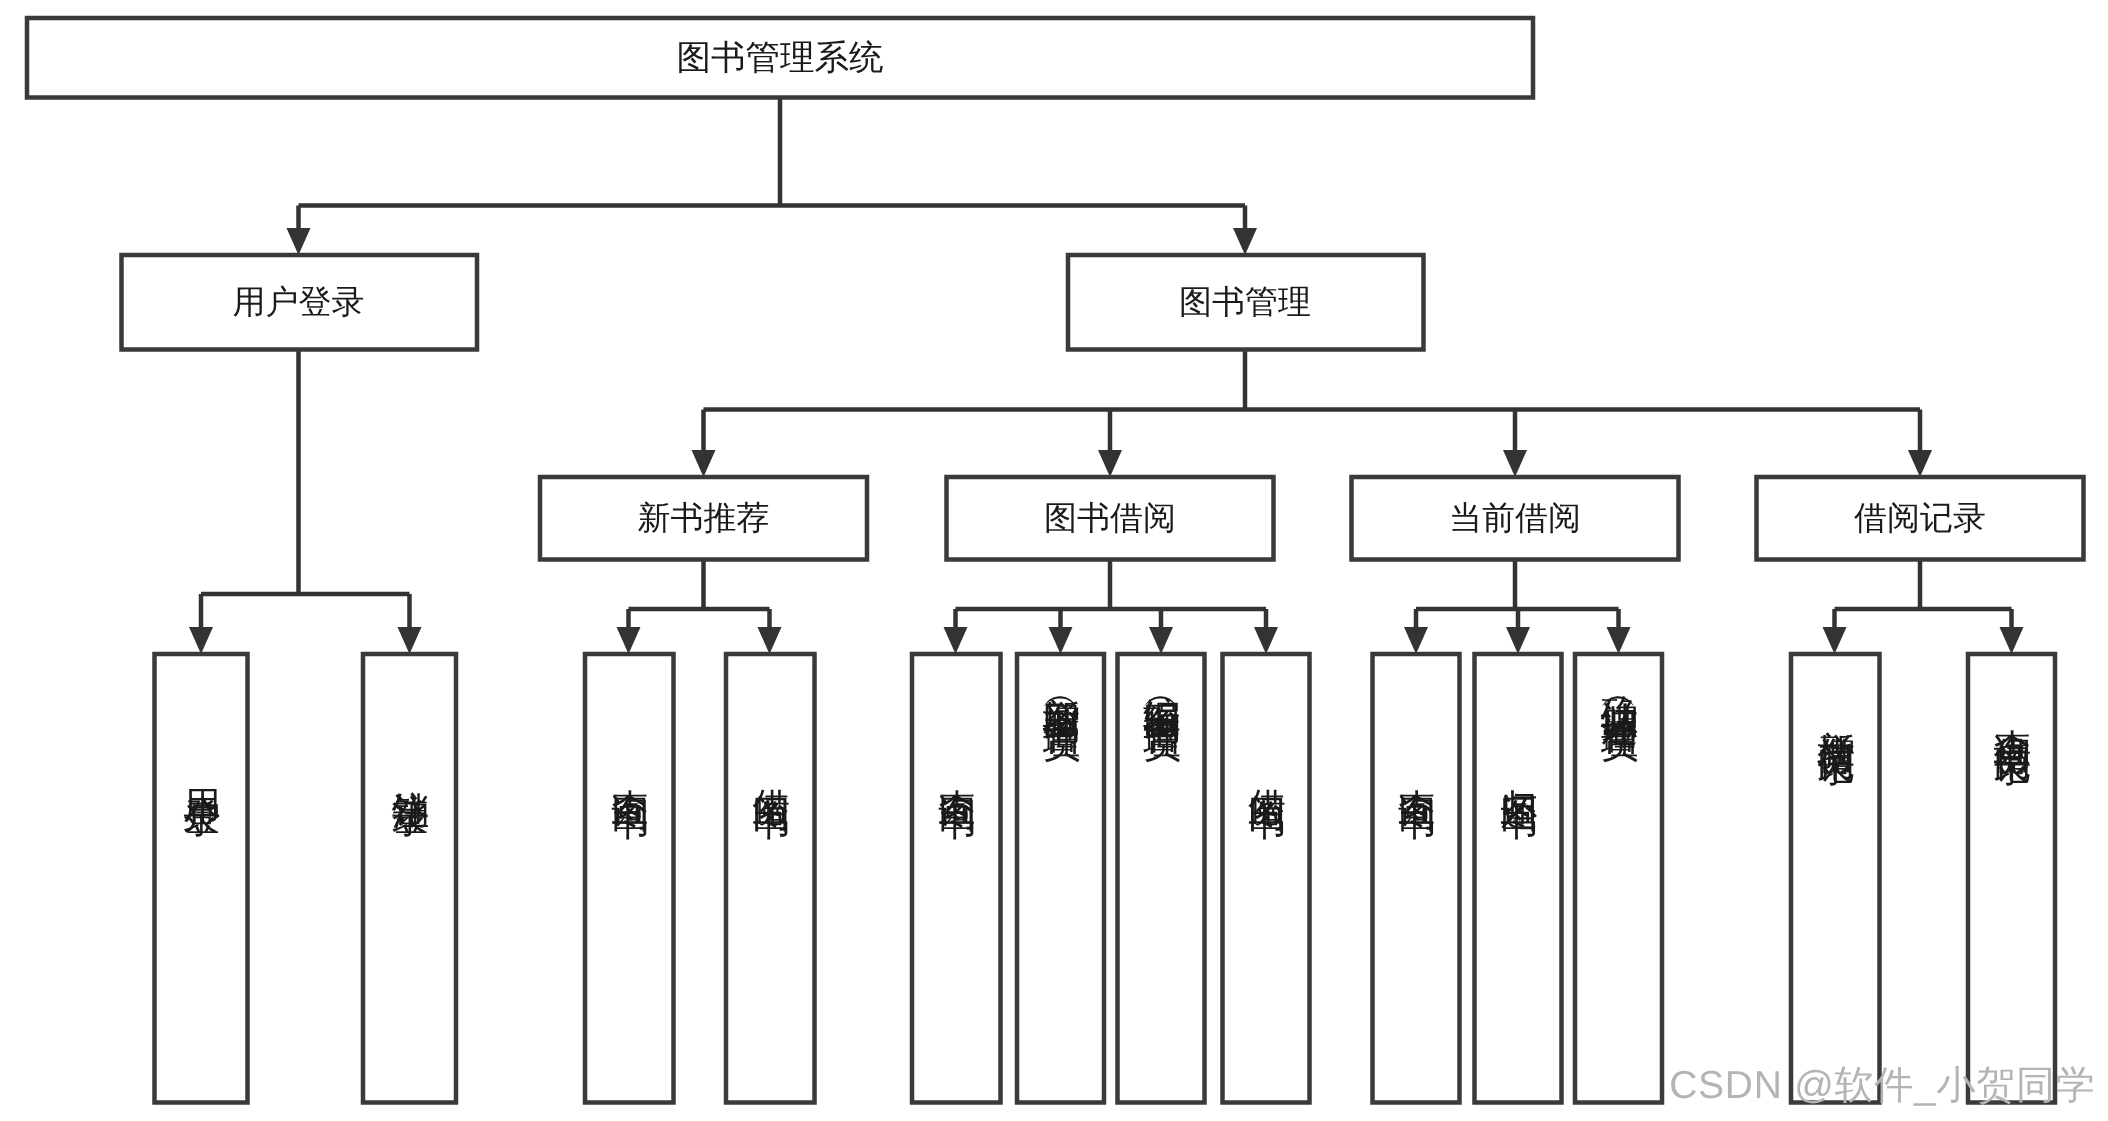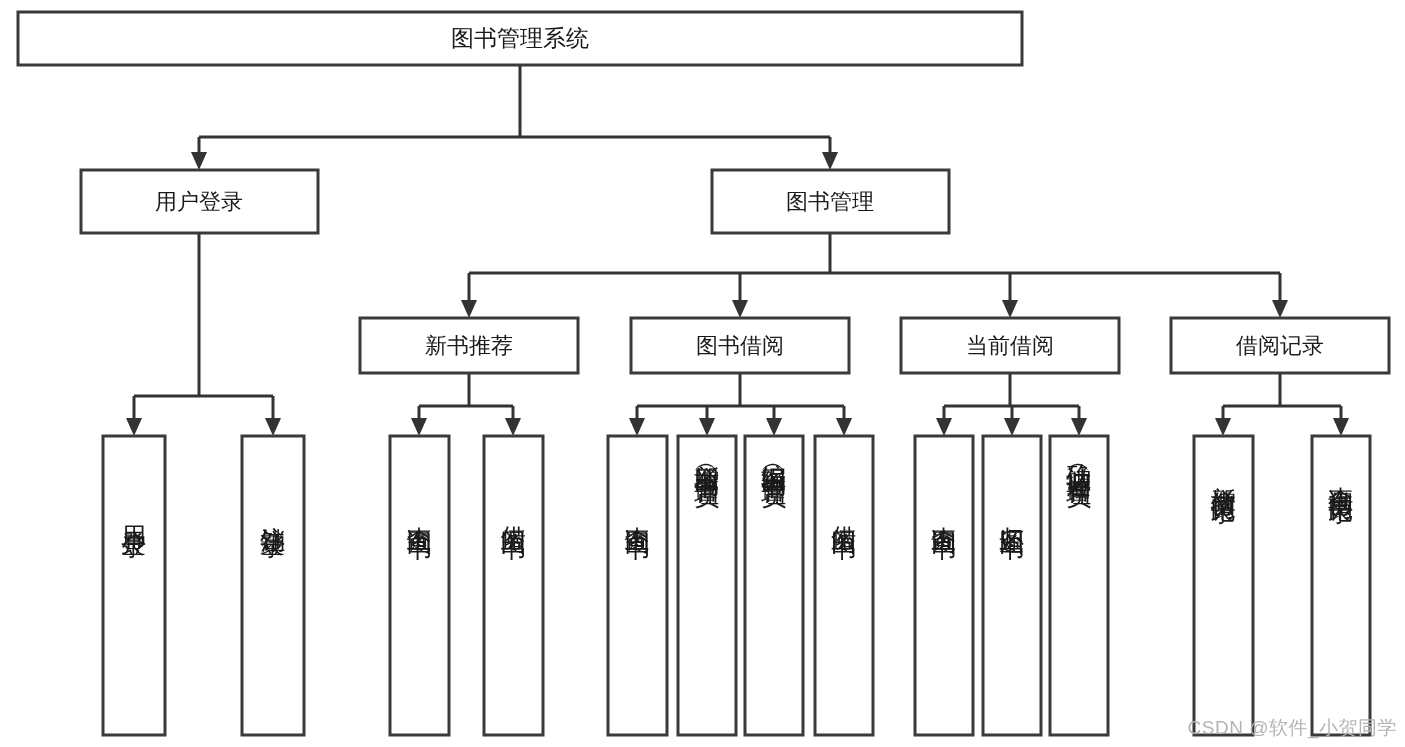--- a/index.html
+++ b/index.html
@@ -74,21 +74,21 @@
     line-height: 1.05;
     letter-spacing: 3px;
     color: #1a1a1a;
     white-space: nowrap;
   }
   .watermark {
     position: absolute;
     right: 8px;
     bottom: 6px;
     font-family: "Liberation Sans", "DejaVu Sans", sans-serif;
-    font-size: 19px;
+    font-size: 26px;
     color: #b4b4b4;
     letter-spacing: 0.5px;
     white-space: nowrap;
   }
 </style>
 </head>
 <body>
 
 <div id="diagram-root">
 

